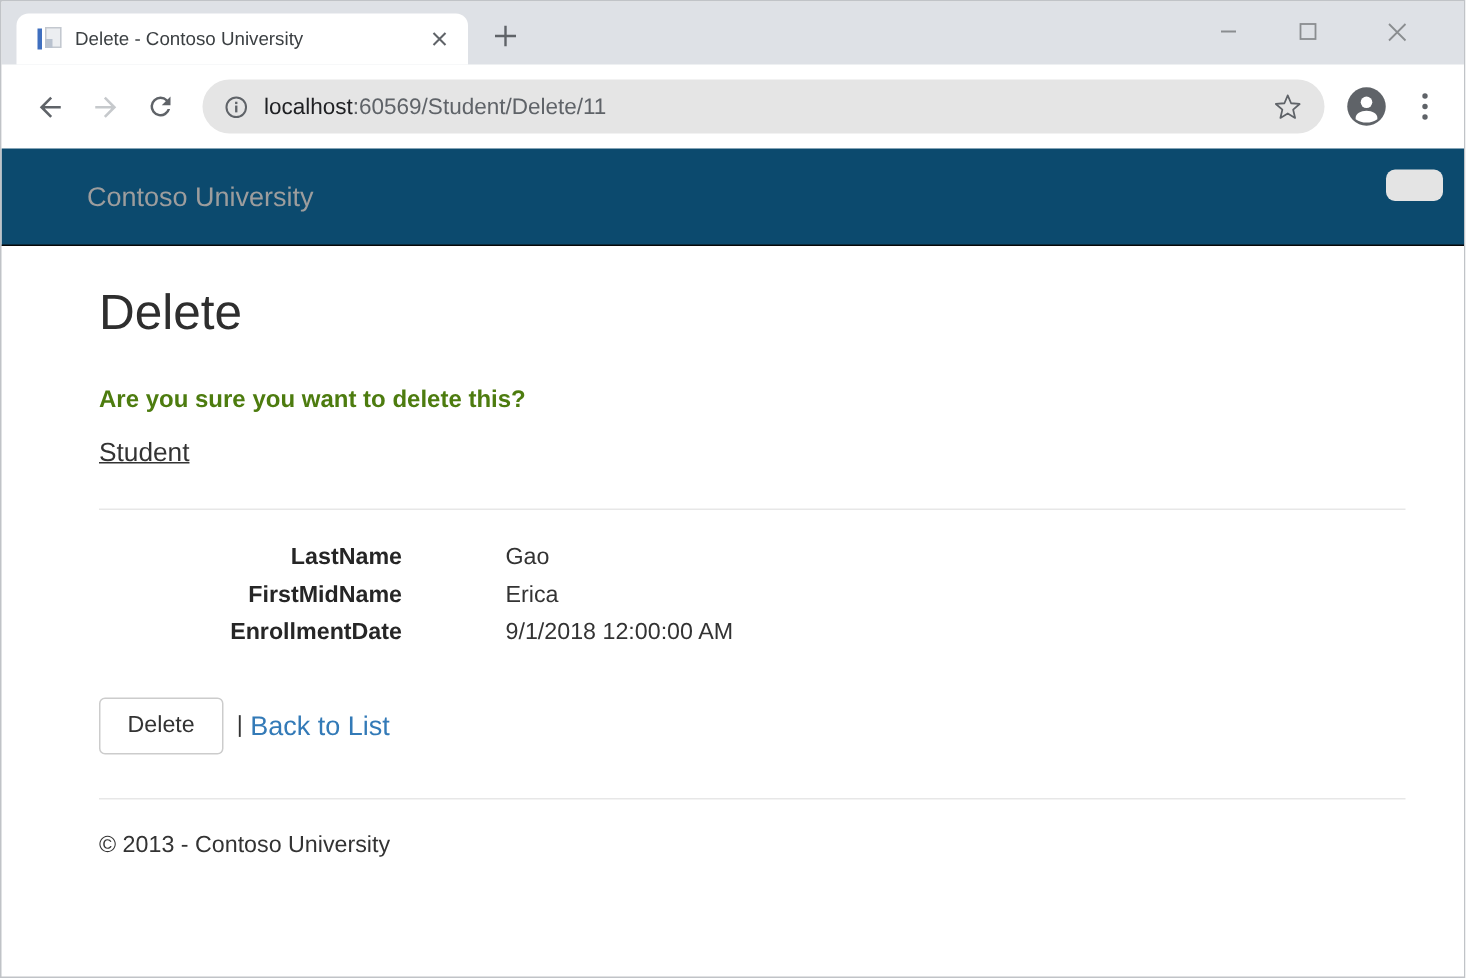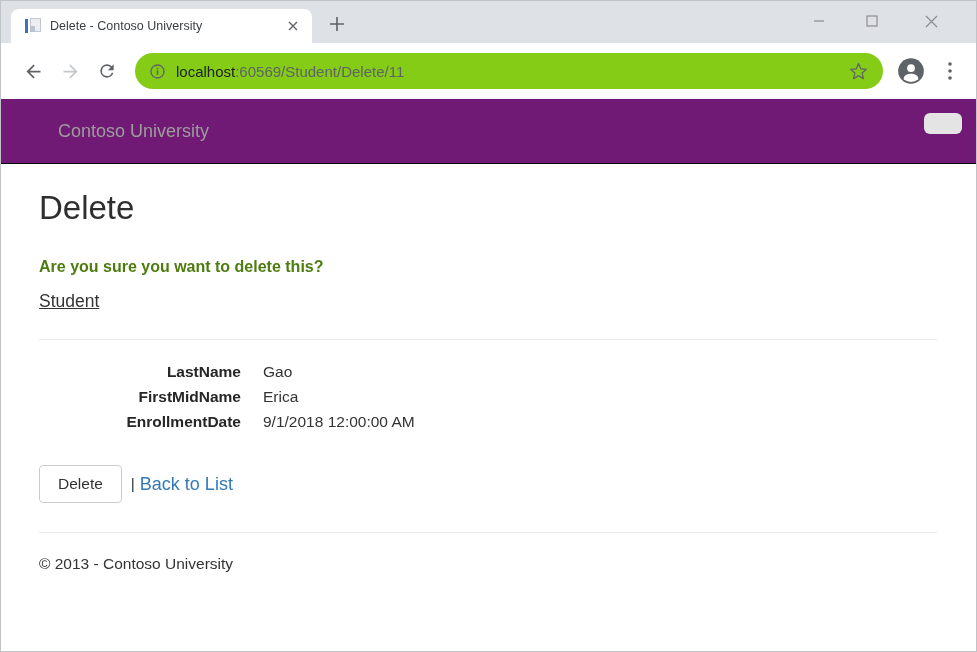--- a/index.html
+++ b/index.html
@@ -50,54 +50,54 @@
 
   
   .toolbar {
     height: 56px; background: #ffffff;
     display: flex; align-items: center;
     padding: 0 12px 0 15px;
   }
   .nav-btn { width: 34px; height: 34px; display: flex; align-items: center; justify-content: center; margin-right: 3px; border-radius: 50%; }
   .omnibox {
     flex: 1; height: 36px; margin-left: 8px;
-    background: #84cc16; border-radius: 18px;
+    background: #e5e5e5; border-radius: 18px;
     display: flex; align-items: center;
     padding: 0 12px 0 14px;
   }
   .url { margin-left: 10px; font-size: 15px; white-space: nowrap; overflow: hidden; flex: 1; }
   .url .host { color: #202124; }
   .url .path { color: #5f6368; }
   .star-btn { margin-left: auto; width: 26px; height: 26px; display: flex; align-items: center; justify-content: center; }
   .profile-btn { margin-left: 13px; width: 30px; height: 30px; display: flex; align-items: center; justify-content: center; }
   .menu-btn { margin-left: 10px; width: 28px; height: 28px; display: flex; align-items: center; justify-content: center; }
 
   
   .site-navbar {
     position: relative;
-    height: 65px; background: #701a75;
+    height: 65px; background: #0c4a6e;
     border-bottom: 1px solid #080808;
     display: flex; align-items: center;
   }
   .brand { margin-left: 57px; font-size: 18px; color: #9d9d9d; text-decoration: none; }
   .navbar-toggle {
     position: absolute; right: 14px; top: 14px;
     width: 38px; height: 21px;
     background: #e4e4e4; border-radius: 6px; border: 0;
   }
 
   
-  .content { padding: 0 39px 0 38px; color: #333333; }
+  .content { padding: 0 39px 0 38px; color: #333333; margin-left: 27px; }
   h2.page-title { margin-top: 25px; font-size: 33px; font-weight: 400; color: #2e2e2e; }
   h3.question   { margin-top: 31px; font-size: 16px; font-weight: 700; color: #4d7c0f; }
   h4.entity     { margin-top: 15px; font-size: 17.5px; font-weight: 400; color: #333; text-decoration: underline; }
   hr { border: 0; border-top: 1px solid #e7e7e7; margin: 0; }
   .hr1 { margin-top: 27px; }
   .dl { margin-top: 19px; font-size: 15.5px; }
-  .dl-row { display: flex; line-height: 25px; }
+  .dl-row { display: flex; line-height: 25px; gap: 47px; }
   .dt { width: 202px; text-align: right; font-weight: bold; color: #262626; }
   .dd { margin-left: 22px; color: #333; }
   .actions { margin-top: 31px; display: flex; align-items: center; }
   .btn-default {
     font-family: "Liberation Sans", sans-serif;
     font-size: 15.5px; color: #333;
     background: #ffffff;
     border: 1px solid #cccccc; border-radius: 4px;
     padding: 9px 18px;
   }

